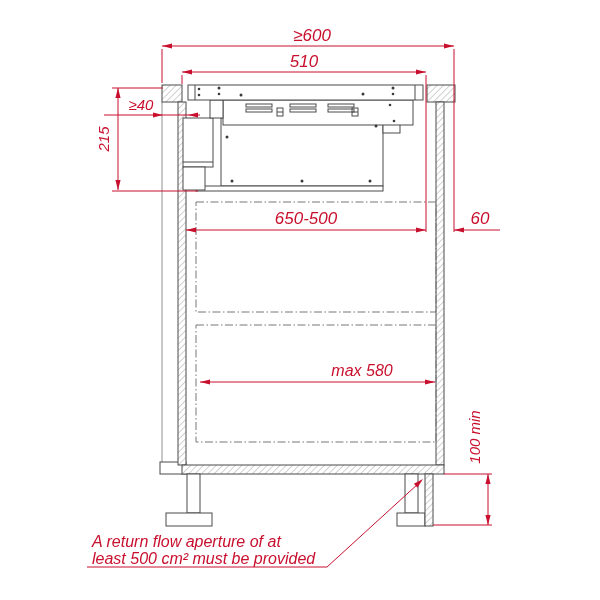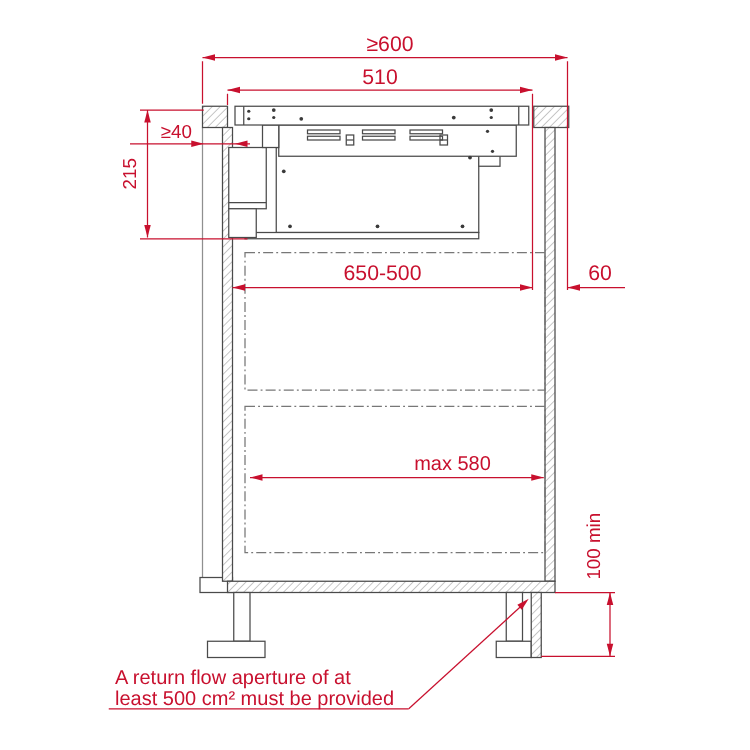--- a/index.html
+++ b/index.html
@@ -1,16 +1,16 @@
 <!DOCTYPE html>
 <html><head>
 <meta charset="utf-8">
 <style>
   html,body{margin:0;padding:0;background:#ffffff;}
-  .canvas{position:relative;width:600px;height:600px;background:#fff;overflow:hidden;}
+  .canvas{position:relative;width:600px;height:600px;background:#fff;overflow:hidden;font-style:italic;}
   svg{display:block;}
   .struct{stroke:#4a4a4a;stroke-width:1;fill:none;}
   .structw{stroke:#4a4a4a;stroke-width:1;fill:#ffffff;}
   .hatched{stroke:#4a4a4a;stroke-width:1;fill:url(#hatch);}
   .roomline{stroke:#8f8f8f;stroke-width:1;fill:none;}
   .dashdot{stroke:#777777;stroke-width:1;fill:none;stroke-dasharray:8 2.5 1.5 2.5;}
   .screw{fill:#3a3a3a;stroke:none;}
   .red{stroke:#c8102e;stroke-width:1;fill:none;}
   .arw{fill:#c8102e;stroke:none;}
   .dim-label{font-family:"Liberation Sans",sans-serif;font-size:17px;fill:#c8102e;}

